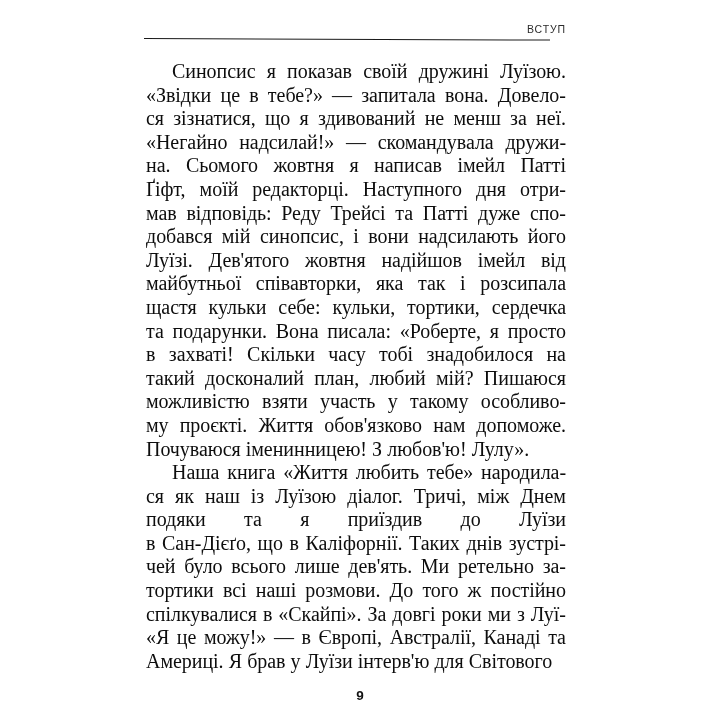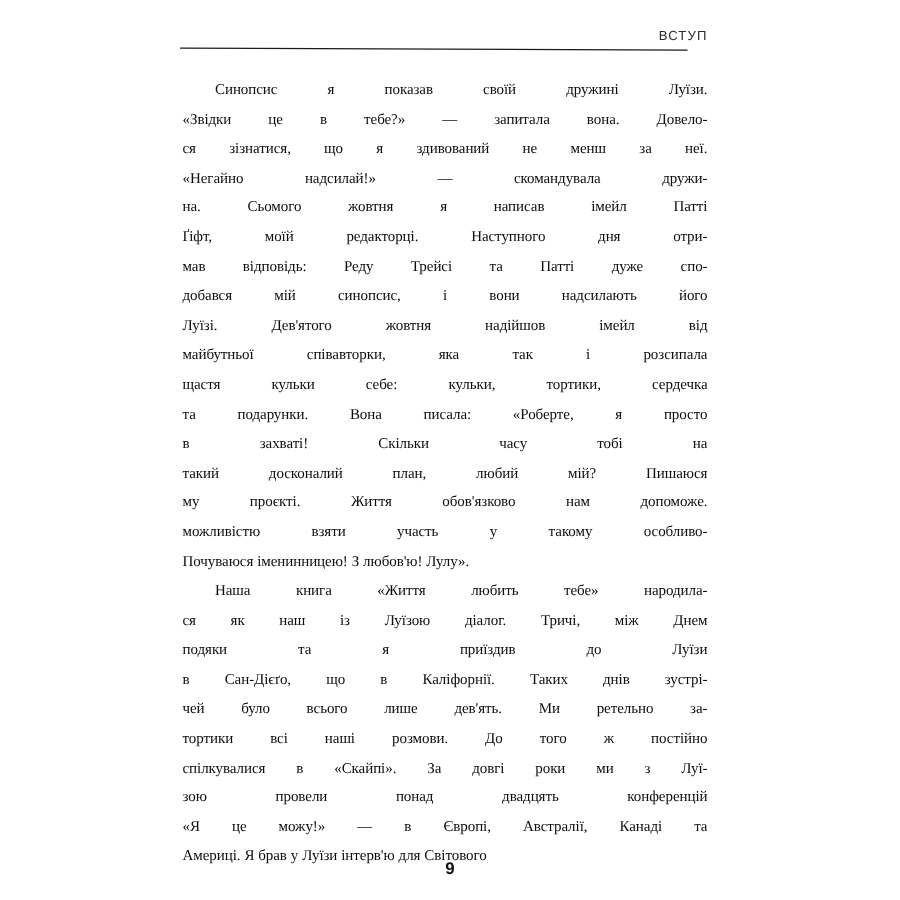--- a/index.html
+++ b/index.html
@@ -53,21 +53,21 @@
 
   
   .textblock {
     position: absolute;
     left: 146px;
     top: 60px;
     width: 420px;
   }
   .para {
     margin: 0;
-    font-size: 12px;
+    font-size: 20px;
     line-height: 23.6px;
     color: #0d0d0d;
     text-align: justify;
     text-align-last: left;
     letter-spacing: -0.05px;
     word-spacing: 0.2px;
   }
   .para .line {
     display: block;
     white-space: pre;
@@ -112,21 +112,21 @@
   <div class="head-rule"></div>
 
   <div class="textblock">
     <p class="para">
         <span class="line j">
           <span><span class="indent"></span>Синопсис</span>
           <span>я</span>
           <span>показав</span>
           <span>своїй</span>
           <span>дружині</span>
-          <span>Луїзи.</span>
+          <span>Луїзою.</span>
         </span>
         <span class="line j">
           <span>«Звідки</span>
           <span>це</span>
           <span>в</span>
           <span>тебе?»</span>
           <span>—</span>
           <span>запитала</span>
           <span>вона.</span>
           <span>Довело-</span>
@@ -217,45 +217,46 @@
           <span>«Роберте,</span>
           <span>я</span>
           <span>просто</span>
         </span>
         <span class="line j">
           <span>в</span>
           <span>захваті!</span>
           <span>Скільки</span>
           <span>часу</span>
           <span>тобі</span>
+          <span>знадобилося</span>
           <span>на</span>
         </span>
         <span class="line j">
           <span>такий</span>
           <span>досконалий</span>
           <span>план,</span>
           <span>любий</span>
           <span>мій?</span>
           <span>Пишаюся</span>
         </span>
         <span class="line j">
+          <span>можливістю</span>
+          <span>взяти</span>
+          <span>участь</span>
+          <span>у</span>
+          <span>такому</span>
+          <span>особливо-</span>
+        </span>
+        <span class="line j">
           <span>му</span>
           <span>проєкті.</span>
           <span>Життя</span>
           <span>обов'язково</span>
           <span>нам</span>
           <span>допоможе.</span>
-        </span>
-        <span class="line j">
-          <span>можливістю</span>
-          <span>взяти</span>
-          <span>участь</span>
-          <span>у</span>
-          <span>такому</span>
-          <span>особливо-</span>
         </span>
         <span class="line">Почуваюся іменинницею! З любов'ю! Лулу».</span>
       </p>
     <p class="para">
         <span class="line j">
           <span><span class="indent"></span>Наша</span>
           <span>книга</span>
           <span>«Життя</span>
           <span>любить</span>
           <span>тебе»</span>
@@ -315,27 +316,20 @@
           <span>в</span>
           <span>«Скайпі».</span>
           <span>За</span>
           <span>довгі</span>
           <span>роки</span>
           <span>ми</span>
           <span>з</span>
           <span>Луї-</span>
         </span>
         <span class="line j">
-          <span>зою</span>
-          <span>провели</span>
-          <span>понад</span>
-          <span>двадцять</span>
-          <span>конференцій</span>
-        </span>
-        <span class="line j">
           <span>«Я</span>
           <span>це</span>
           <span>можу!»</span>
           <span>—</span>
           <span>в</span>
           <span>Європі,</span>
           <span>Австралії,</span>
           <span>Канаді</span>
           <span>та</span>
         </span>

